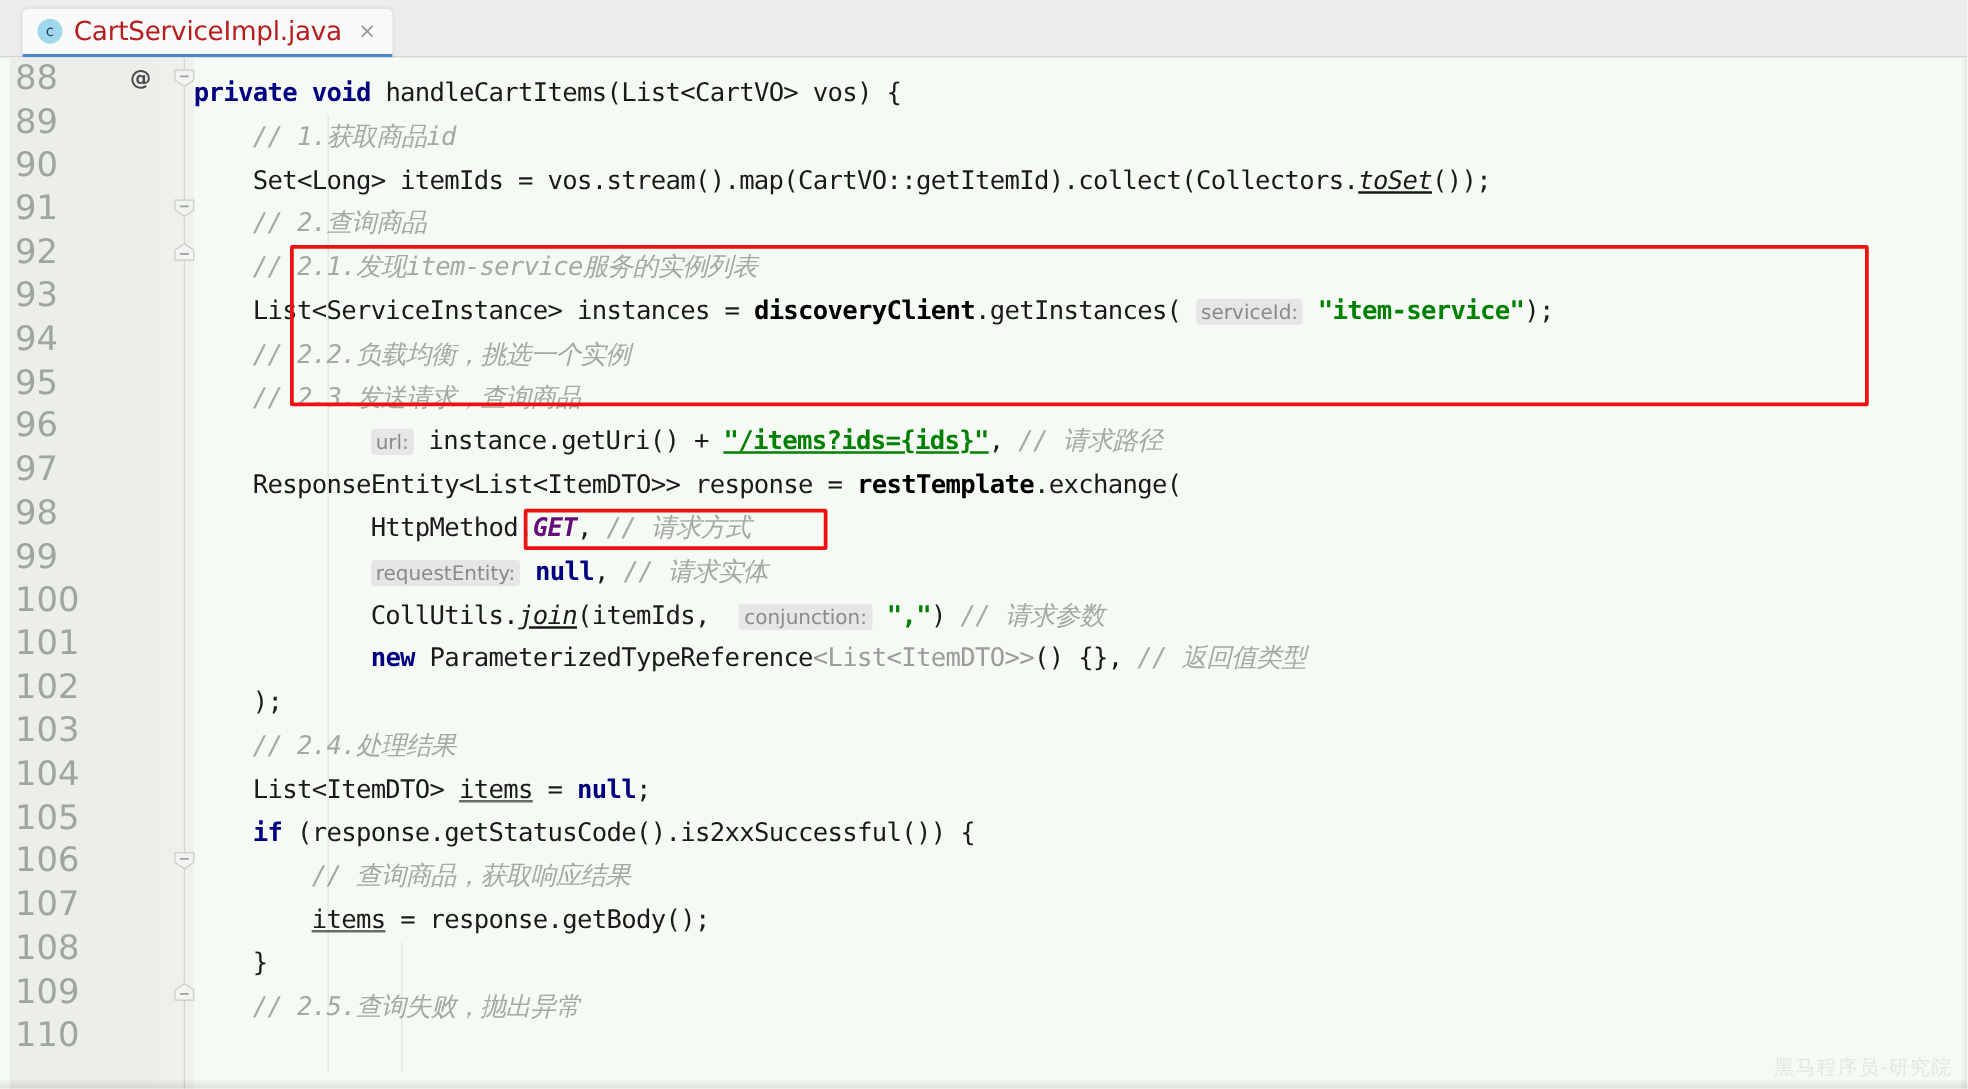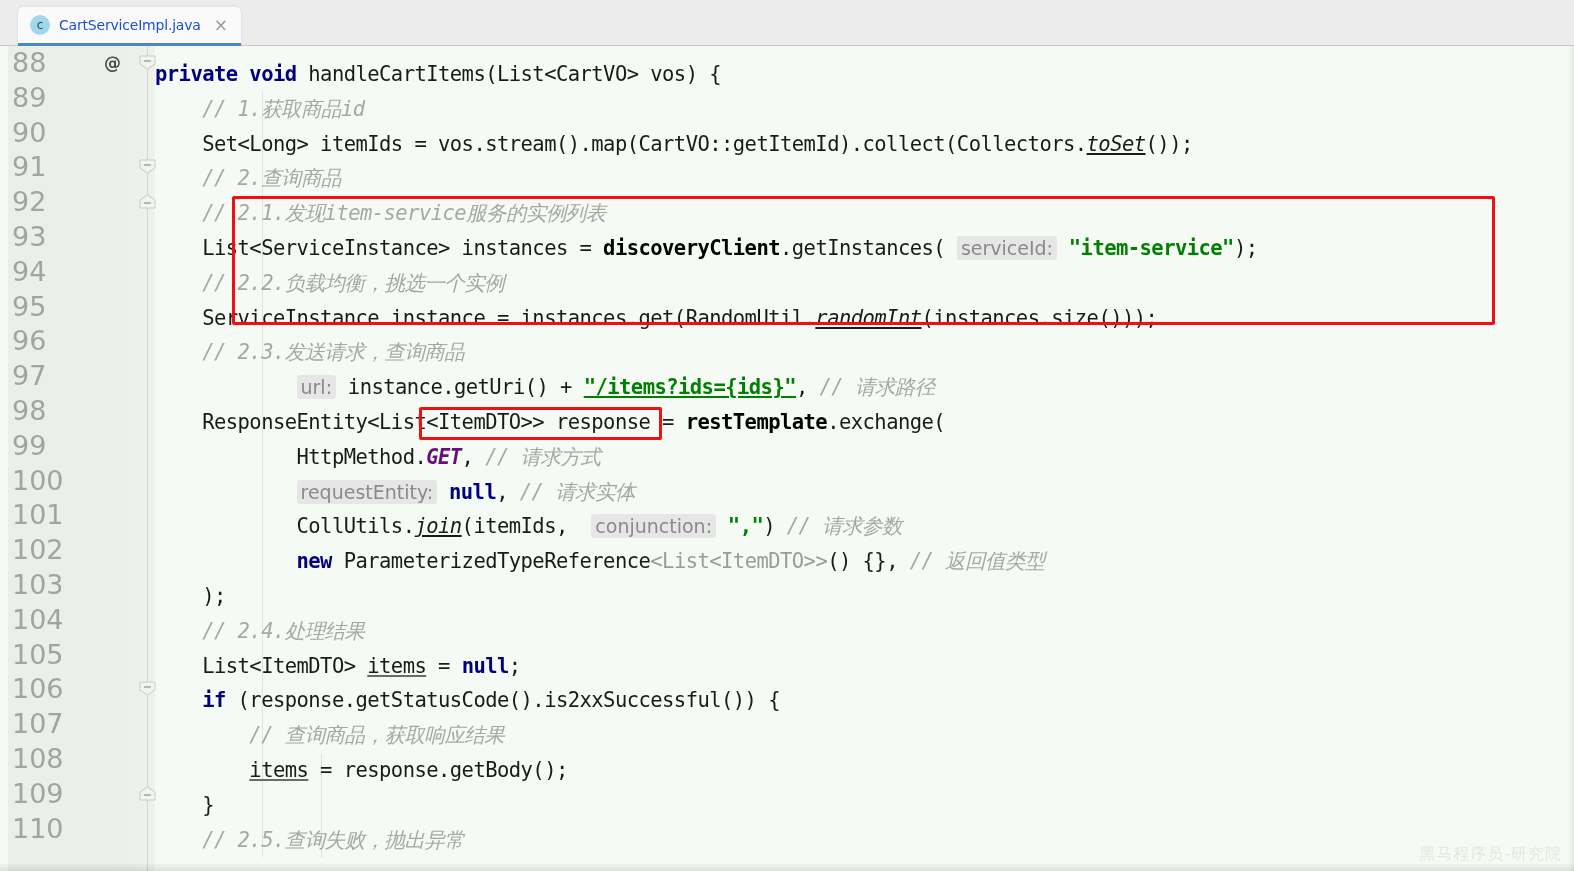--- a/index.html
+++ b/index.html
@@ -45,22 +45,22 @@
     width: 20px; height: 20px;
     border-radius: 50%;
     background: #9fd8ec;
     color: #2b4a55;
     font-size: 12px;
     display: flex; align-items: center; justify-content: center;
     font-family: "DejaVu Sans", sans-serif;
     flex: 0 0 auto;
   }
   .tab-label {
-    font-size: 14px;
-    color: #1d4ed8;
+    font-size: 21px;
+    color: #b91c1c;
     font-family: "DejaVu Sans", sans-serif;
     white-space: nowrap;
     letter-spacing: -0.2px;
   }
   .tab-close {
     font-size: 17px;
     color: #9a9a9a;
     margin-left: 4px;
     line-height: 1;
     cursor: pointer;
@@ -149,21 +149,21 @@
   .strU { color: #008000; font-weight: bold; text-decoration: underline; }
   .fld  { color: #000000; font-weight: bold; }
   .stat { color: #660e7a; font-style: italic; font-weight: bold; }
   .mth  { color: #1a1a1a; font-style: italic; text-decoration: underline; }
   .gry  { color: #9b9b9b; }
   .und  { text-decoration: underline; text-decoration-color: #6a6a6a; }
   .hint {
     background: #e6e6e6;
     color: #8a8a8a;
     font-family: "DejaVu Sans", sans-serif;
-    font-size: 19px;
+    font-size: 16px;
     border-radius: 3px;
     padding: 1px 4px;
     letter-spacing: 0;
   }
 
   
   .iguide {
     position: absolute;
     width: 1px;
     background: #dfe3dd;
@@ -329,21 +329,20 @@
       <div class="iguide" style="left:166px; top:697px; height:104px;"></div>
 
       <div id="code-rows">
           <div class="row"><span class="code-line"><span class="kw">private</span> <span class="kw">void</span> handleCartItems(List&lt;CartVO&gt; vos) {</span></div>
           <div class="row"><span class="code-line">    <span class="cmt">// 1.获取商品id</span></span></div>
           <div class="row"><span class="code-line">    Set&lt;Long&gt; itemIds = vos.stream().map(CartVO::getItemId).collect(Collectors.<span class="mth">toSet</span>());</span></div>
           <div class="row"><span class="code-line">    <span class="cmt">// 2.查询商品</span></span></div>
           <div class="row"><span class="code-line">    <span class="cmt">// 2.1.发现item-service服务的实例列表</span></span></div>
           <div class="row"><span class="code-line">    List&lt;ServiceInstance&gt; instances = <span class="fld">discoveryClient</span>.getInstances( <span class="hint">serviceId:</span> <span class="str">"item-service"</span>);</span></div>
           <div class="row"><span class="code-line">    <span class="cmt">// 2.2.负载均衡，挑选一个实例</span></span></div>
-          <div class="row"><span class="code-line">    ServiceInstance instance = instances.get(RandomUtil.<span class="mth">randomInt</span>(instances.size()));</span></div>
           <div class="row"><span class="code-line">    <span class="cmt">// 2.3.发送请求，查询商品</span></span></div>
           <div class="row"><span class="code-line">            <span class="hint">url:</span> instance.getUri() + <span class="strU">"/items?ids={ids}"</span>, <span class="cmt">// 请求路径</span></span></div>
           <div class="row"><span class="code-line">    ResponseEntity&lt;List&lt;ItemDTO&gt;&gt; response = <span class="fld">restTemplate</span>.exchange(</span></div>
           <div class="row"><span class="code-line">            HttpMethod.<span class="stat">GET</span>, <span class="cmt">// 请求方式</span></span></div>
           <div class="row"><span class="code-line">            <span class="hint">requestEntity:</span> <span class="kw">null</span>, <span class="cmt">// 请求实体</span></span></div>
           <div class="row"><span class="code-line">            CollUtils.<span class="mth">join</span>(itemIds,  <span class="hint">conjunction:</span> <span class="str">","</span>) <span class="cmt">// 请求参数</span></span></div>
           <div class="row"><span class="code-line">            <span class="kw">new</span> ParameterizedTypeReference<span class="gry">&lt;List&lt;ItemDTO&gt;&gt;</span>() {}, <span class="cmt">// 返回值类型</span></span></div>
           <div class="row"><span class="code-line">    );</span></div>
           <div class="row"><span class="code-line">    <span class="cmt">// 2.4.处理结果</span></span></div>
           <div class="row"><span class="code-line">    List&lt;ItemDTO&gt; <span class="und">items</span> = <span class="kw">null</span>;</span></div>

